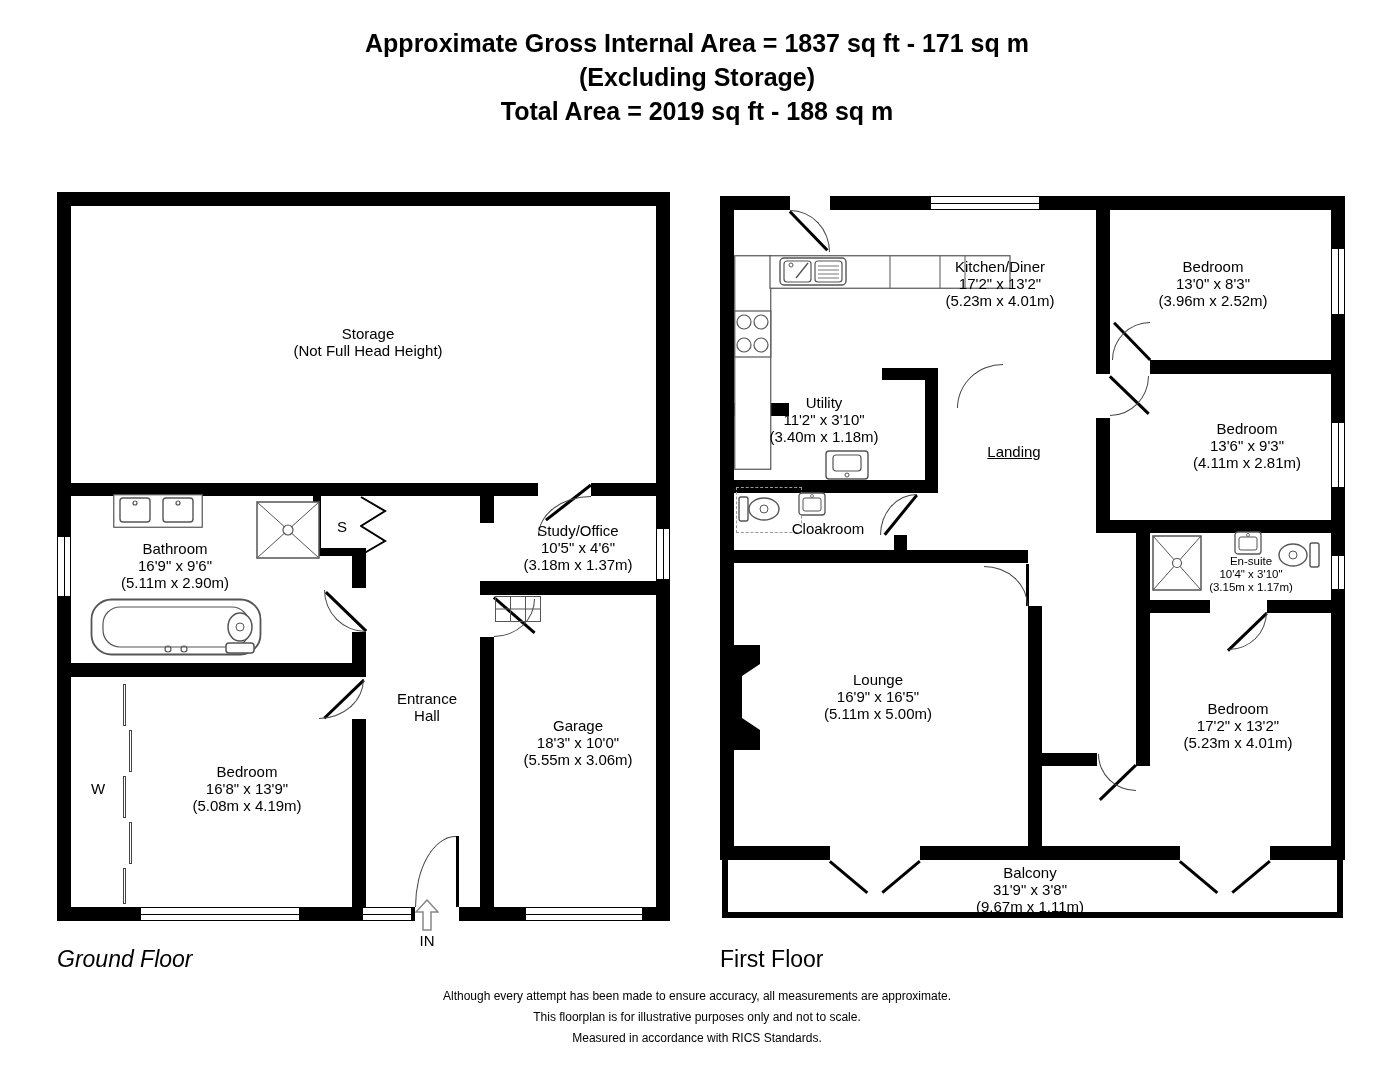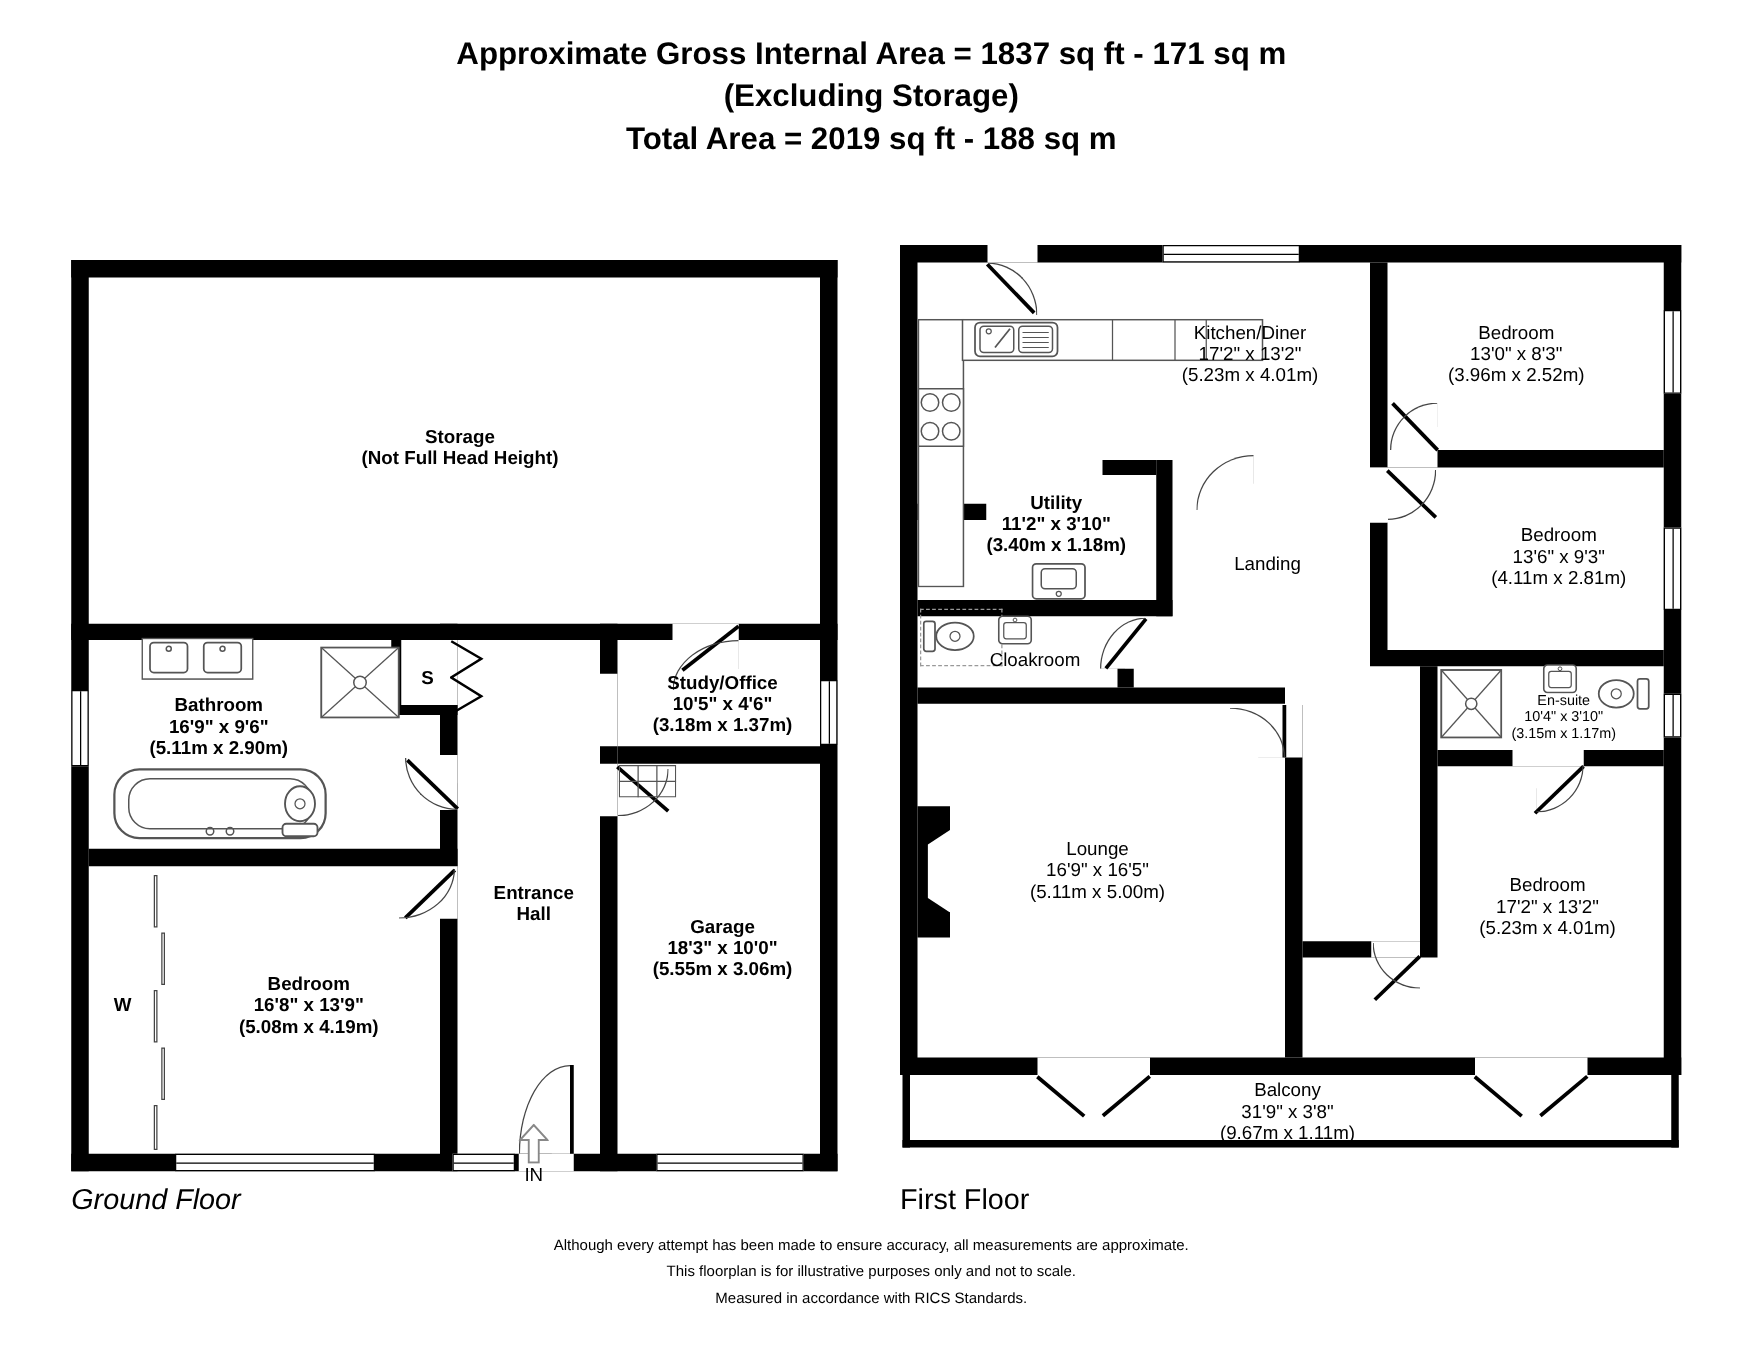--- a/index.html
+++ b/index.html
@@ -29,21 +29,21 @@
 </style>
 </head>
 <body>
 
 <div class="title">
   <div>Approximate Gross Internal Area = 1837 sq ft - 171 sq m</div>
   <div>(Excluding Storage)</div>
   <div>Total Area = 2019 sq ft - 188 sq m</div>
 </div>
 
-<div class="floor" style="left:57px;top:208px;width:565px;height:729px;font-weight:bold;">
+<div class="floor" style="left:57px;top:192px;width:565px;height:729px;">
 
   <div class="w" style="left:0;top:0;width:613px;height:14px;"></div>
   <div class="w" style="left:0;top:715px;width:613px;height:14px;"></div>
   <div class="w" style="left:0;top:0;width:14px;height:729px;"></div>
   <div class="w" style="left:599px;top:0;width:14px;height:729px;"></div>
 
   <div class="w" style="left:0;top:291px;width:613px;height:13px;"></div>
   <div class="w" style="left:14px;top:471px;width:295px;height:14px;"></div>
   <div class="w" style="left:295px;top:291px;width:14px;height:438px;"></div>
   <div class="w" style="left:423px;top:291px;width:14px;height:438px;"></div>
@@ -283,26 +283,26 @@
   <div class="lbl" style="left:280px;top:62px;">
     <div>Kitchen/Diner</div>
     <div>17'2" x 13'2"</div>
     <div>(5.23m x 4.01m)</div>
   </div>
   <div class="lbl" style="left:493px;top:62px;">
     <div>Bedroom</div>
     <div>13'0" x 8'3"</div>
     <div>(3.96m x 2.52m)</div>
   </div>
-  <div class="lbl" style="left:125px;top:198px;font-weight:bold;">
+  <div class="lbl" style="left:104px;top:198px;">
     <div>Utility</div>
     <div>11'2" x 3'10"</div>
     <div>(3.40m x 1.18m)</div>
   </div>
-  <div class="lbl" style="left:294px;top:247px;">
+  <div class="lbl" style="left:294px;top:247px;text-decoration:underline;">
     <div>Landing</div>
   </div>
   <div class="lbl" style="left:527px;top:224px;">
     <div>Bedroom</div>
     <div>13'6" x 9'3"</div>
     <div>(4.11m x 2.81m)</div>
   </div>
   <div class="lbl" style="left:108px;top:324px;">
     <div>Cloakroom</div>
   </div>

